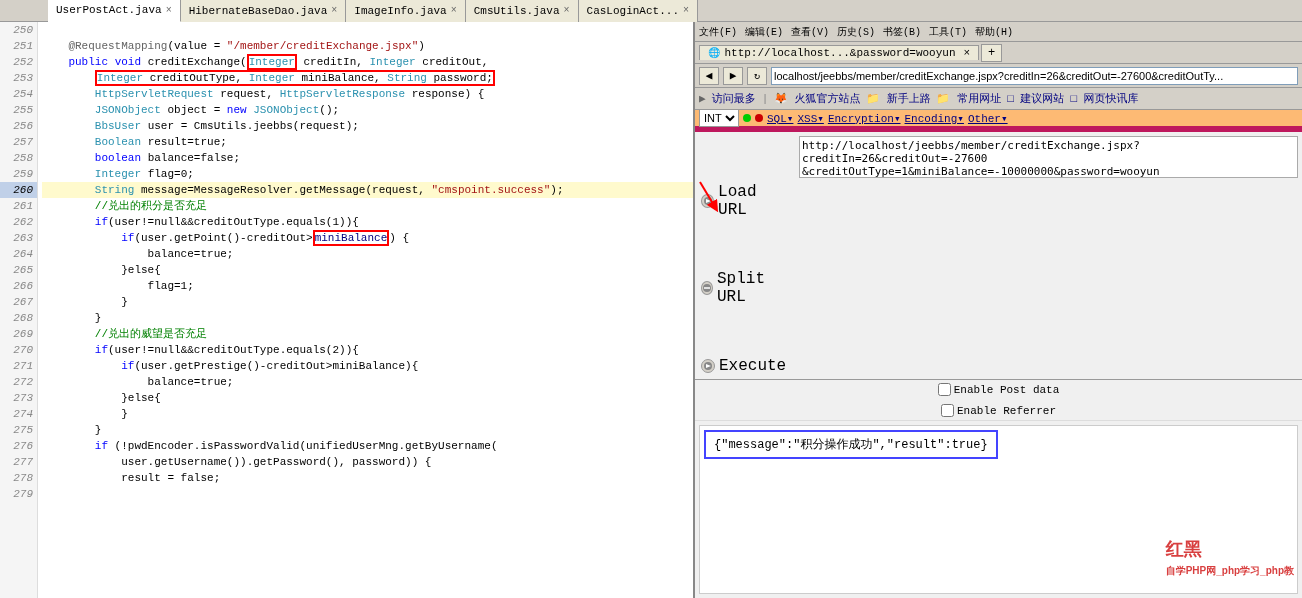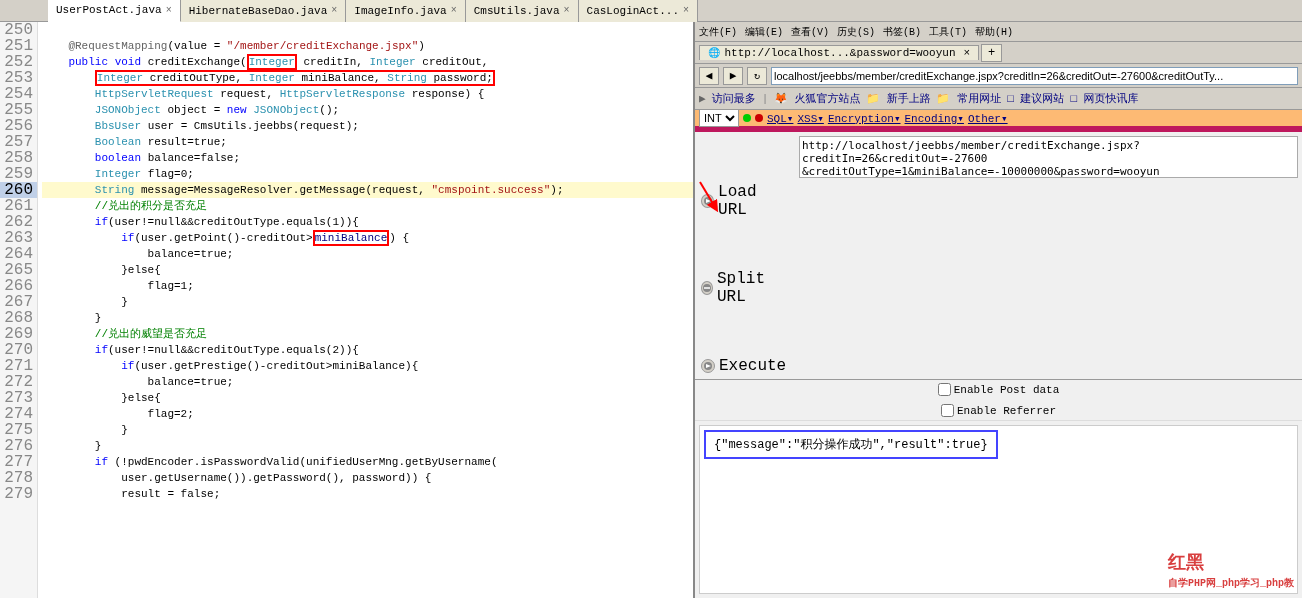--- a/index.html
+++ b/index.html
@@ -70,21 +70,22 @@
       color: #888;
       font-size: 11px;
       flex-shrink: 0;
       overflow: hidden;
     }
 
     .line-number {
       height: 16px;
       padding-right: 4px;
       line-height: 16px;
-      font-size: 16px;
+      font-size: 11px;
+      font-style: italic;
     }
 
     .line-number.current {
       background: #c0d0e8;
       color: #000;
     }
 
     .code-content {
       flex: 1;
       overflow: hidden;
@@ -399,21 +400,20 @@
         <div class="code-line"><span class="normal">&nbsp;&nbsp;&nbsp;&nbsp;&nbsp;&nbsp;&nbsp;&nbsp;&nbsp;&nbsp;&nbsp;&nbsp;&nbsp;&nbsp;&nbsp;&nbsp;balance=true;</span></div>
         <div class="code-line"><span class="normal">&nbsp;&nbsp;&nbsp;&nbsp;&nbsp;&nbsp;&nbsp;&nbsp;&nbsp;&nbsp;&nbsp;&nbsp;}else{</span></div>
         <div class="code-line"><span class="normal">&nbsp;&nbsp;&nbsp;&nbsp;&nbsp;&nbsp;&nbsp;&nbsp;&nbsp;&nbsp;&nbsp;&nbsp;&nbsp;&nbsp;&nbsp;&nbsp;flag=1;</span></div>
         <div class="code-line"><span class="normal">&nbsp;&nbsp;&nbsp;&nbsp;&nbsp;&nbsp;&nbsp;&nbsp;&nbsp;&nbsp;&nbsp;&nbsp;}</span></div>
         <div class="code-line"><span class="normal">&nbsp;&nbsp;&nbsp;&nbsp;&nbsp;&nbsp;&nbsp;&nbsp;}</span></div>
         <div class="code-line"><span class="normal">&nbsp;&nbsp;&nbsp;&nbsp;&nbsp;&nbsp;&nbsp;&nbsp;</span><span class="comment">//兑出的威望是否充足</span></div>
         <div class="code-line"><span class="normal">&nbsp;&nbsp;&nbsp;&nbsp;&nbsp;&nbsp;&nbsp;&nbsp;</span><span class="kw">if</span><span class="normal">(user!=null&amp;&amp;creditOutType.equals(2)){</span></div>
         <div class="code-line"><span class="normal">&nbsp;&nbsp;&nbsp;&nbsp;&nbsp;&nbsp;&nbsp;&nbsp;&nbsp;&nbsp;&nbsp;&nbsp;</span><span class="kw">if</span><span class="normal">(user.getPrestige()-creditOut&gt;miniBalance){</span></div>
         <div class="code-line"><span class="normal">&nbsp;&nbsp;&nbsp;&nbsp;&nbsp;&nbsp;&nbsp;&nbsp;&nbsp;&nbsp;&nbsp;&nbsp;&nbsp;&nbsp;&nbsp;&nbsp;balance=true;</span></div>
         <div class="code-line"><span class="normal">&nbsp;&nbsp;&nbsp;&nbsp;&nbsp;&nbsp;&nbsp;&nbsp;&nbsp;&nbsp;&nbsp;&nbsp;}else{</span></div>
-        <div class="code-line"><span class="normal">&nbsp;&nbsp;&nbsp;&nbsp;&nbsp;&nbsp;&nbsp;&nbsp;&nbsp;&nbsp;&nbsp;&nbsp;&nbsp;&nbsp;&nbsp;&nbsp;flag=2;</span></div>
         <div class="code-line"><span class="normal">&nbsp;&nbsp;&nbsp;&nbsp;&nbsp;&nbsp;&nbsp;&nbsp;&nbsp;&nbsp;&nbsp;&nbsp;}</span></div>
         <div class="code-line"><span class="normal">&nbsp;&nbsp;&nbsp;&nbsp;&nbsp;&nbsp;&nbsp;&nbsp;}</span></div>
         <div class="code-line"><span class="normal">&nbsp;&nbsp;&nbsp;&nbsp;&nbsp;&nbsp;&nbsp;&nbsp;</span><span class="kw">if</span><span class="normal"> (!pwdEncoder.isPasswordValid(unifiedUserMng.getByUsername(</span></div>
         <div class="code-line"><span class="normal">&nbsp;&nbsp;&nbsp;&nbsp;&nbsp;&nbsp;&nbsp;&nbsp;&nbsp;&nbsp;&nbsp;&nbsp;user.getUsername()).getPassword(), password)) {</span></div>
         <div class="code-line"><span class="normal">&nbsp;&nbsp;&nbsp;&nbsp;&nbsp;&nbsp;&nbsp;&nbsp;&nbsp;&nbsp;&nbsp;&nbsp;result = false;</span></div>
       </div>
     </div>
   </div>
 
   <div class="browser-panel" style="position:relative;">
@@ -512,21 +512,21 @@
       <label class="checkbox-label">
         <input type="checkbox" style="">
         <span>Enable Referrer</span>
       </label>
     </div>
 
     <div class="response-area">
       <span class="response-json">{"message":"积分操作成功","result":true}</span>
     </div>
 
-    <div style="position:absolute; bottom:8px; right:8px; font-size:14px; font-weight:bold; color:#cc0000; opacity:0.75; font-family:Liberation Mono, monospace;">
+    <div style="position:absolute; bottom:20px; right:8px; font-size:14px; font-weight:bold; color:#cc0000; opacity:0.75; font-family:Liberation Sans, sans-serif;">
       <span style="font-size:18px; color:#cc0000;">红黑</span><br>
       <span style="font-size:10px;">自学PHP网_php学习_php教</span>
     </div>
 
     <svg style="position:absolute;top:155px;left:0;width:30px;height:60px;pointer-events:none;">
       <defs>
           <marker id="arrowhead" markerWidth="6" markerHeight="6" refX="3" refY="3" orient="auto">
             <polygon points="0 0, 6 3, 0 6" fill="red"></polygon>
           </marker>
         </defs>

